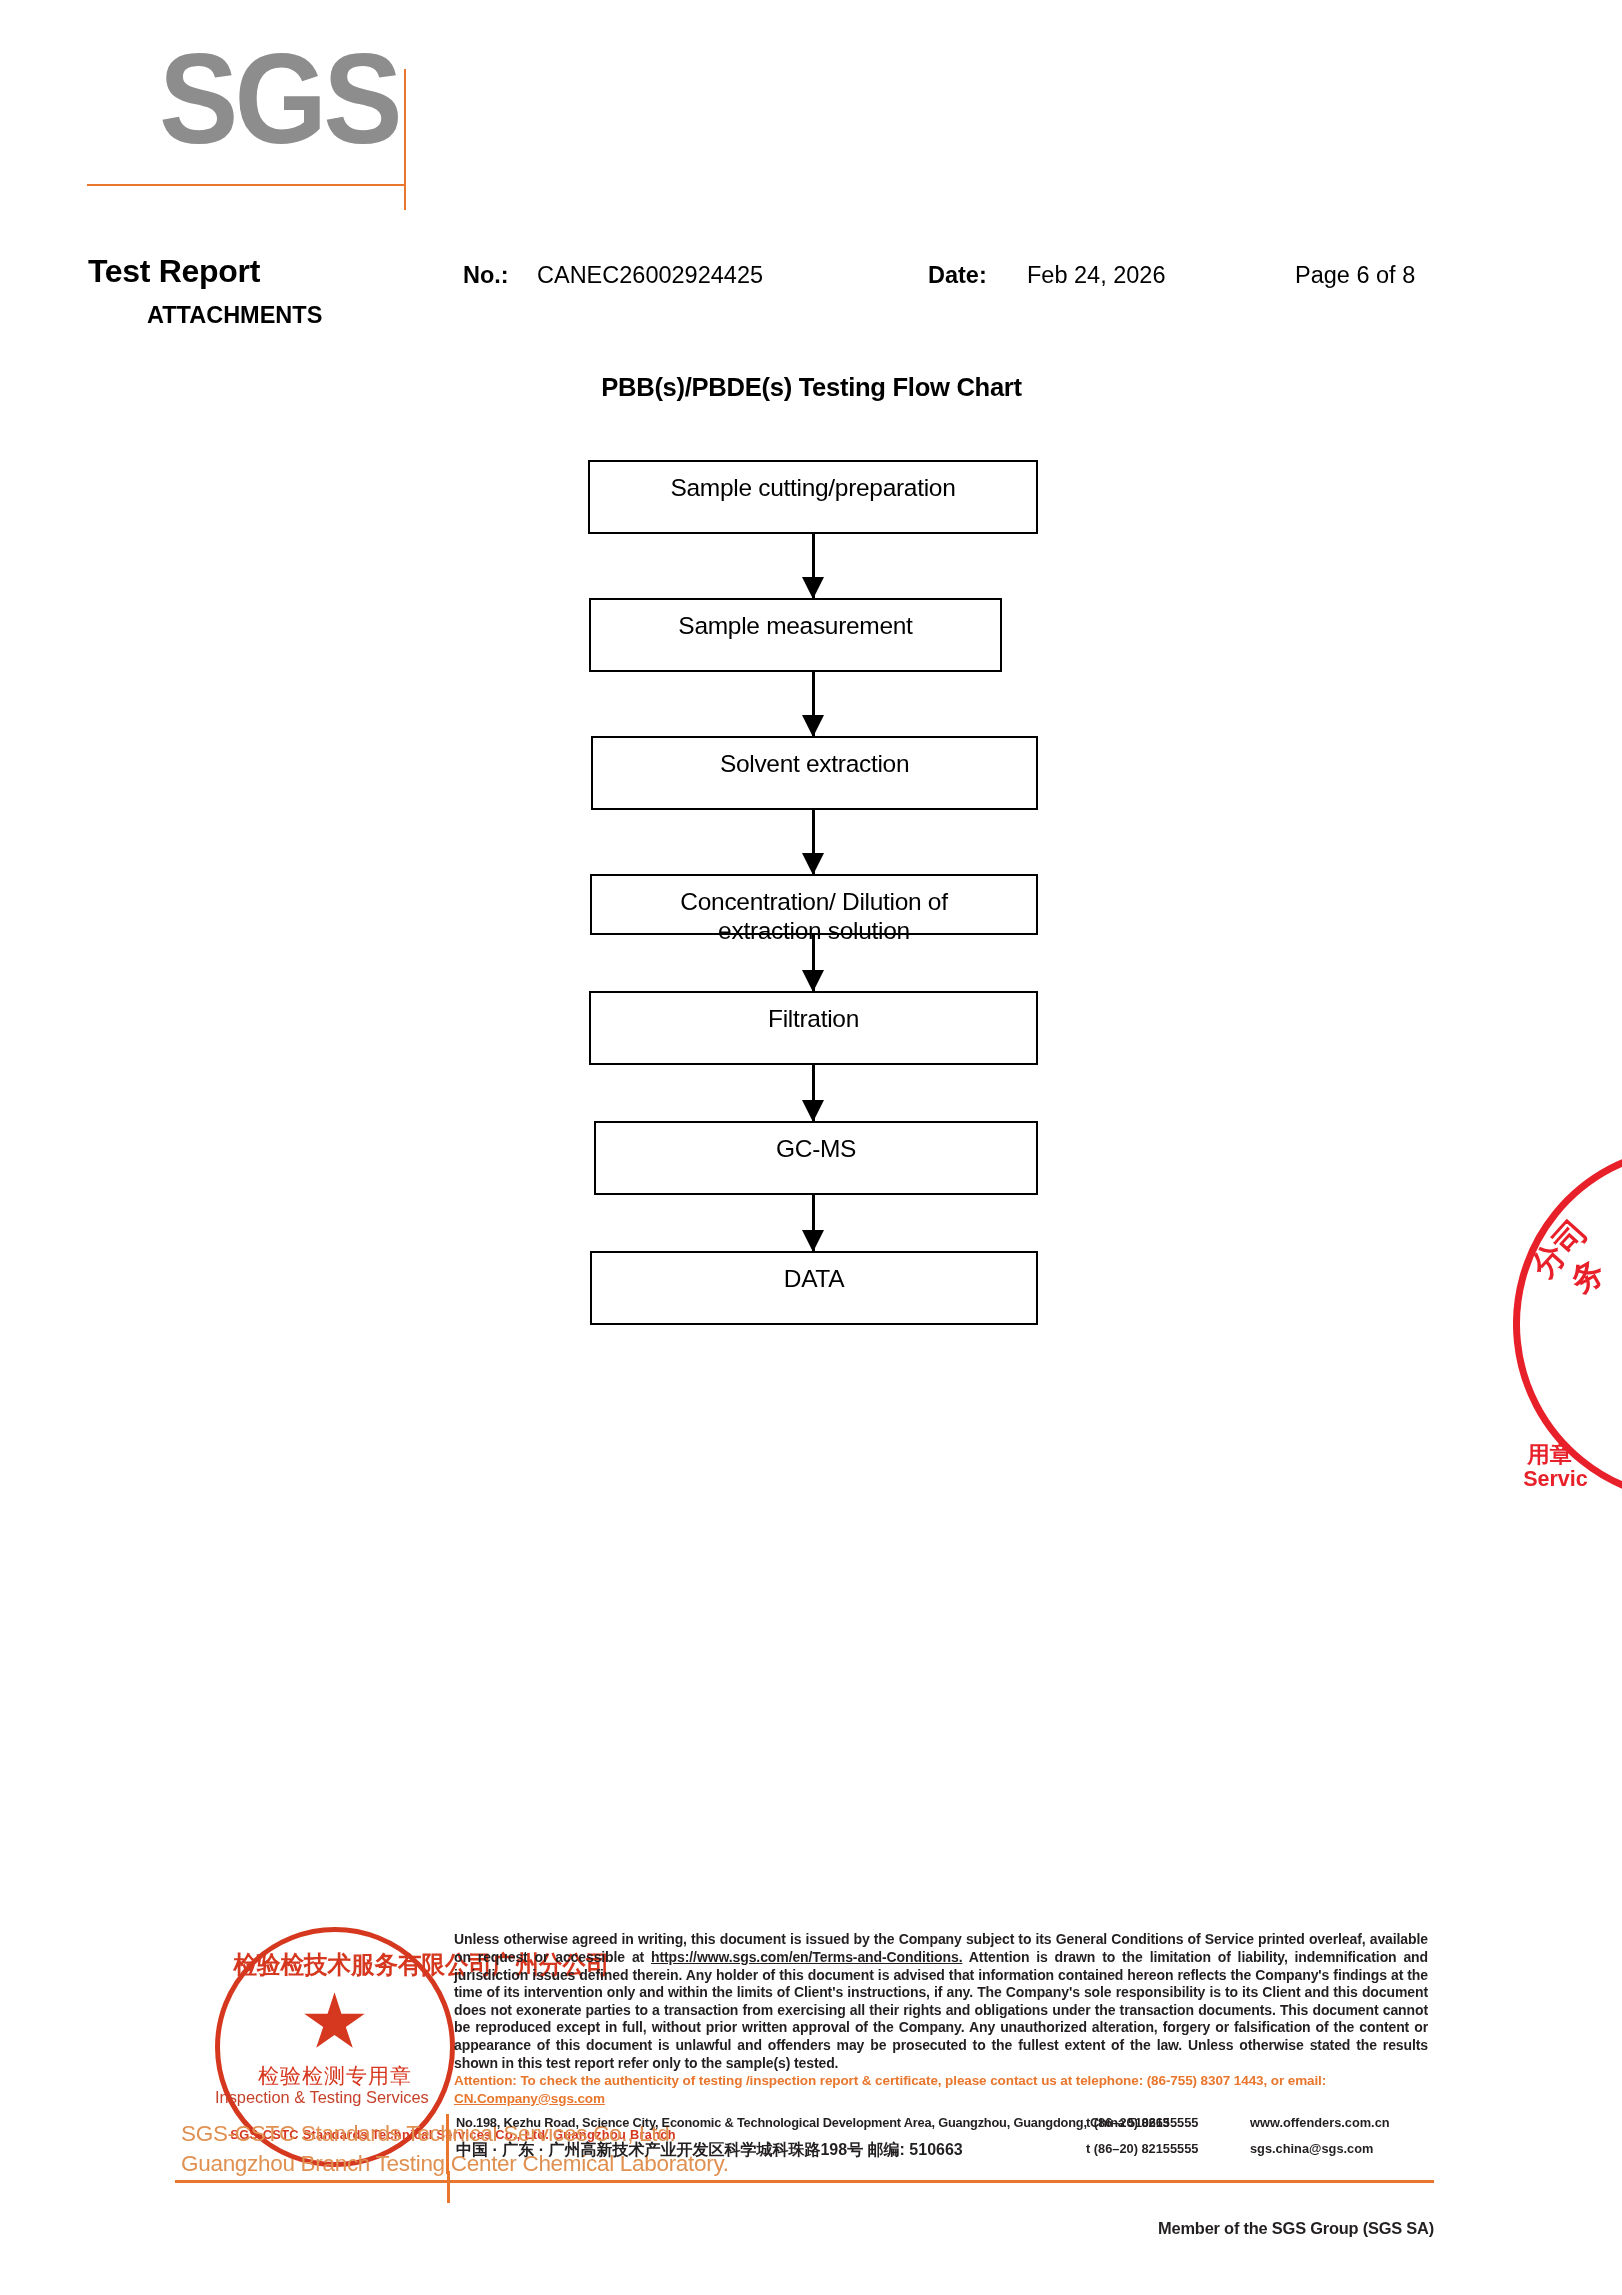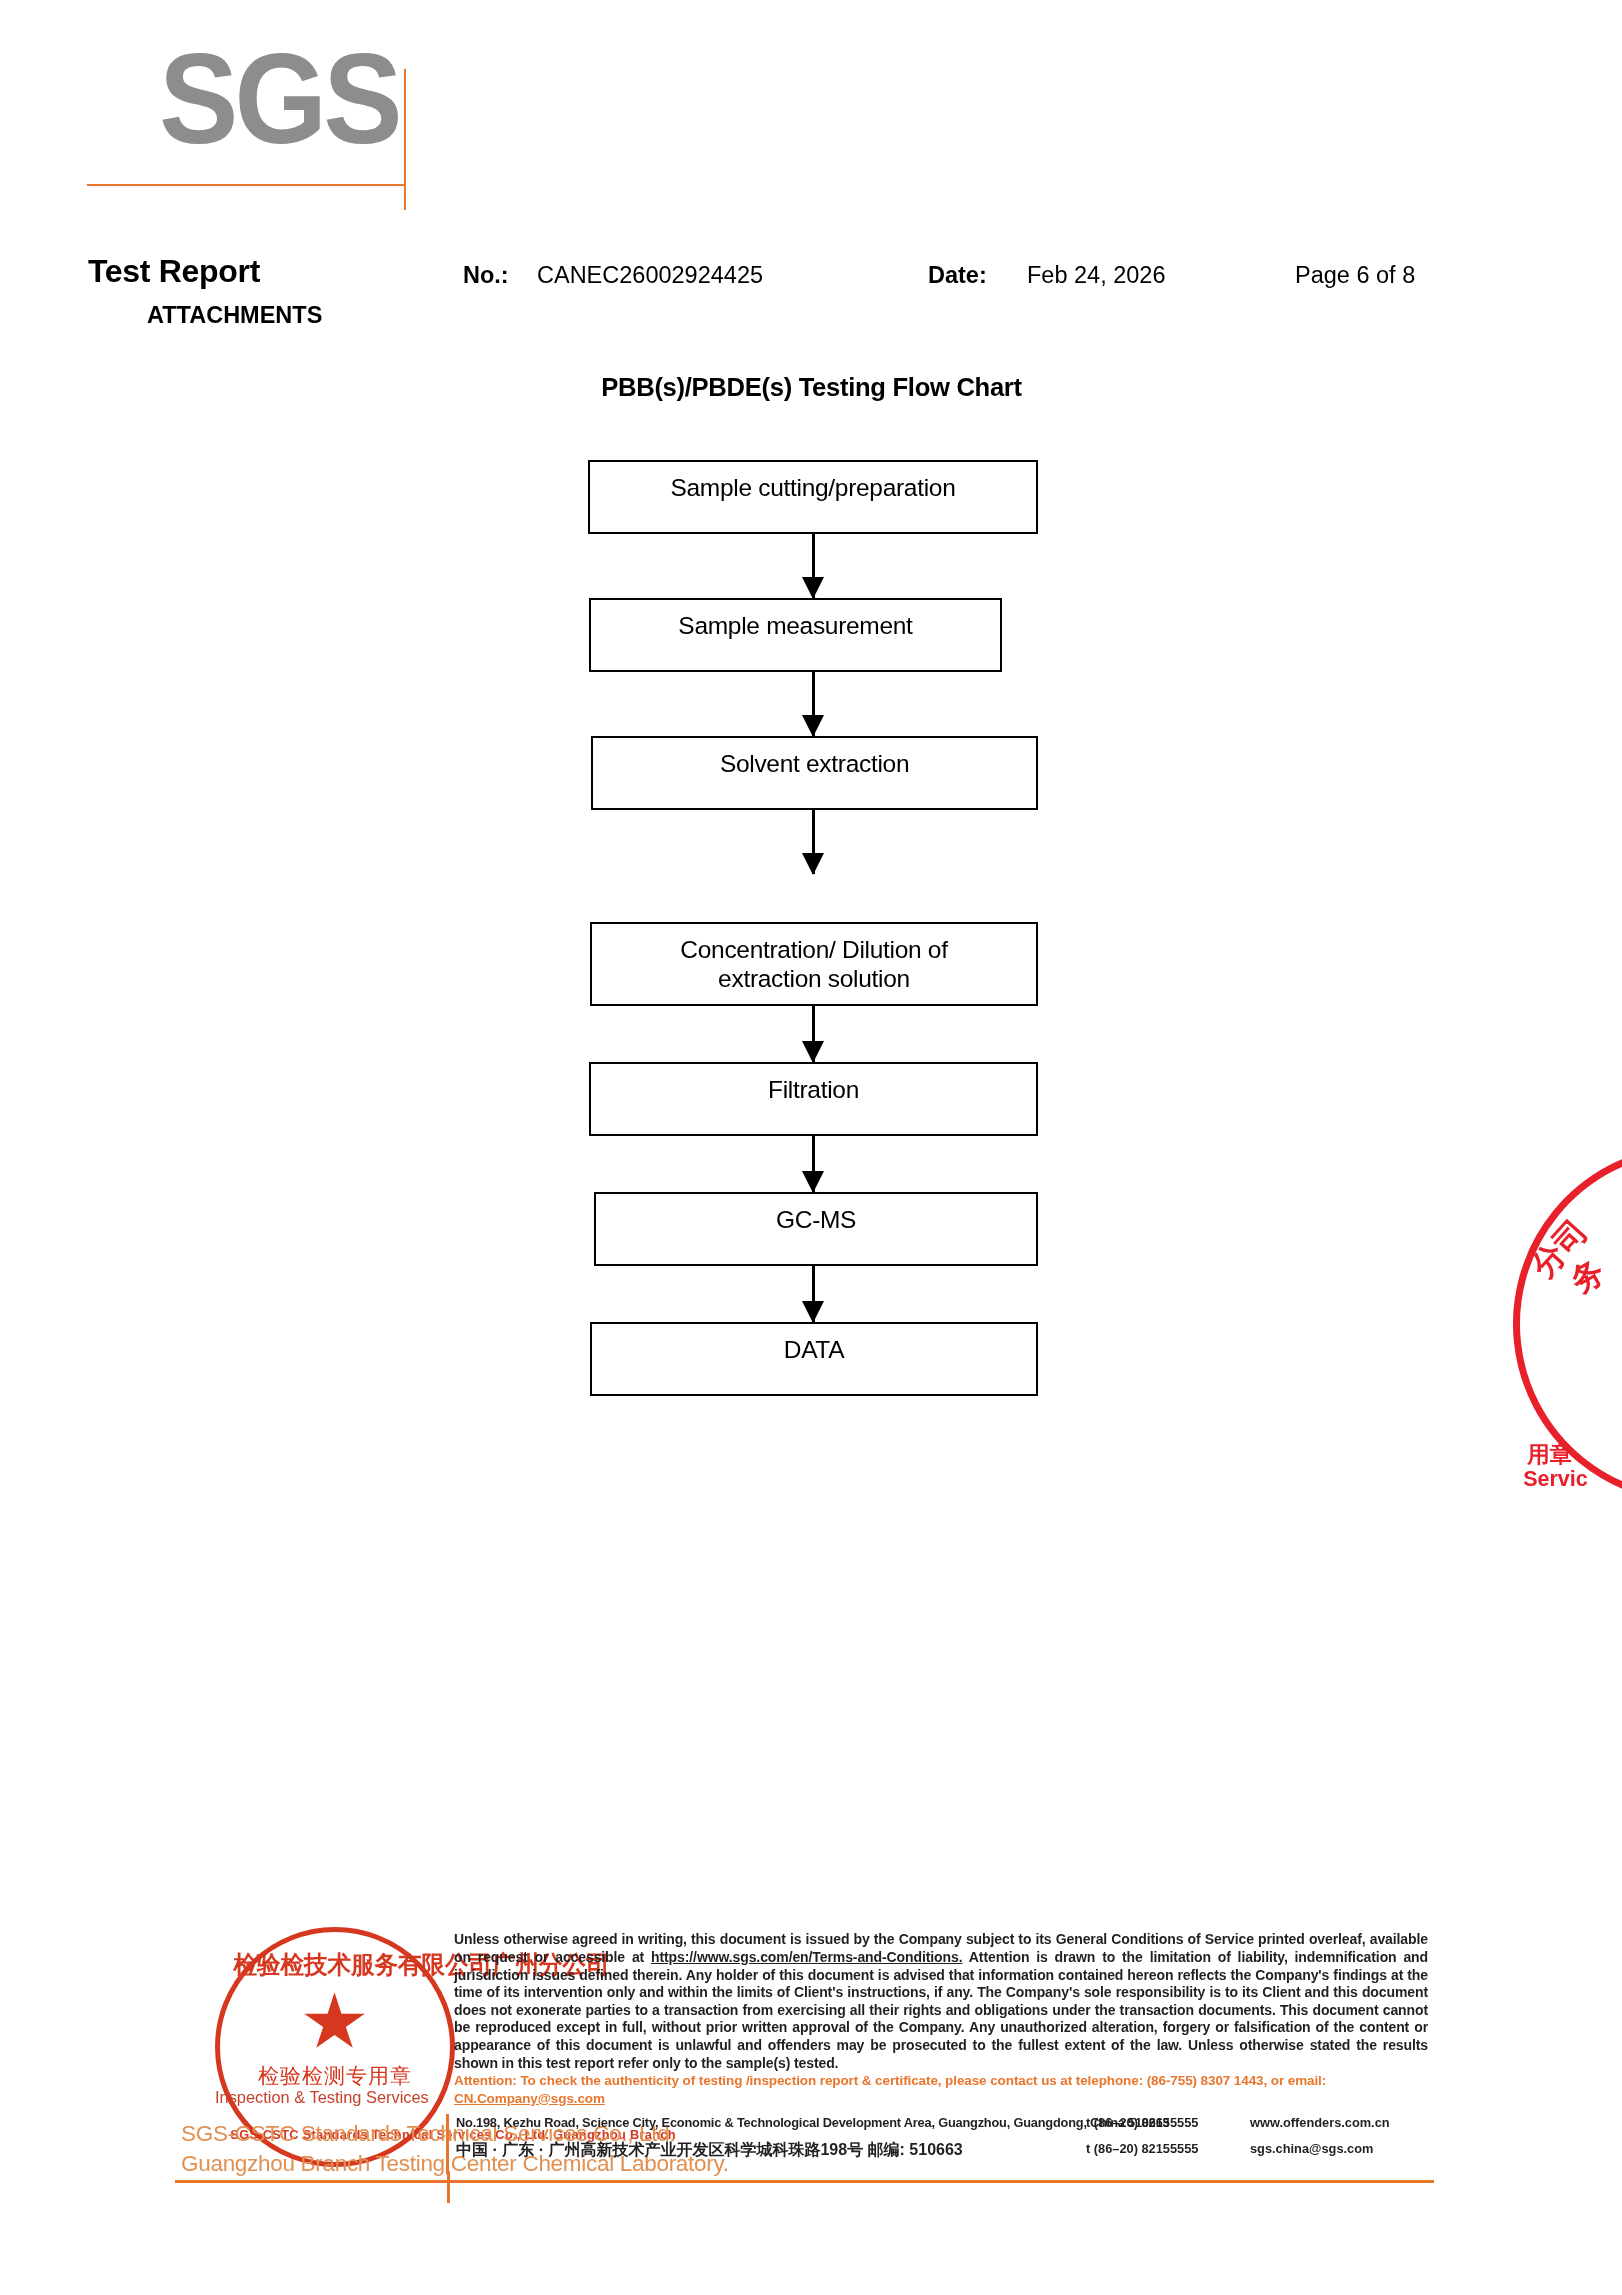--- a/index.html
+++ b/index.html
@@ -116,22 +116,21 @@
     display: flex;
     align-items: flex-start;
     justify-content: center;
     padding-top: 11.2px;
     font-size: 24.5px;
     line-height: 29px;
     text-align: center;
     letter-spacing: -0.3px;
   }
   .flow-box.two-line {
-    height: 84px;
-    margin-top: 48px;
+    height: 61px;
   }
   .flow-connector {
     position: relative;
     height: 64px;
   }
   .flow-connector.short { height: 56px; }
   .flow-connector .stem {
     position: absolute;
     left: 50%;
     top: 0;
@@ -532,14 +531,15 @@
   <div id="addr-en">No.198, Kezhu Road, Science City, Economic &amp; Technological Development Area, Guangzhou, Guangdong, China 510663</div>
   <div id="addr-cn">中国 · 广东 · 广州高新技术产业开发区科学城科珠路198号   邮编: 510663</div>
   <div id="tel-1">t (86–20) 82155555</div>
   <div id="tel-2">t (86–20) 82155555</div>
   <div id="web-1">www.offenders.com.cn</div>
   <div id="web-2">sgs.china@sgs.com</div>
 
   <div id="foot-hline"></div>
   <div id="foot-vline"></div>
 
+  <div id="member-line">Member of the SGS Group (SGS SA)</div>
 </div>
 
 
 </body></html>

